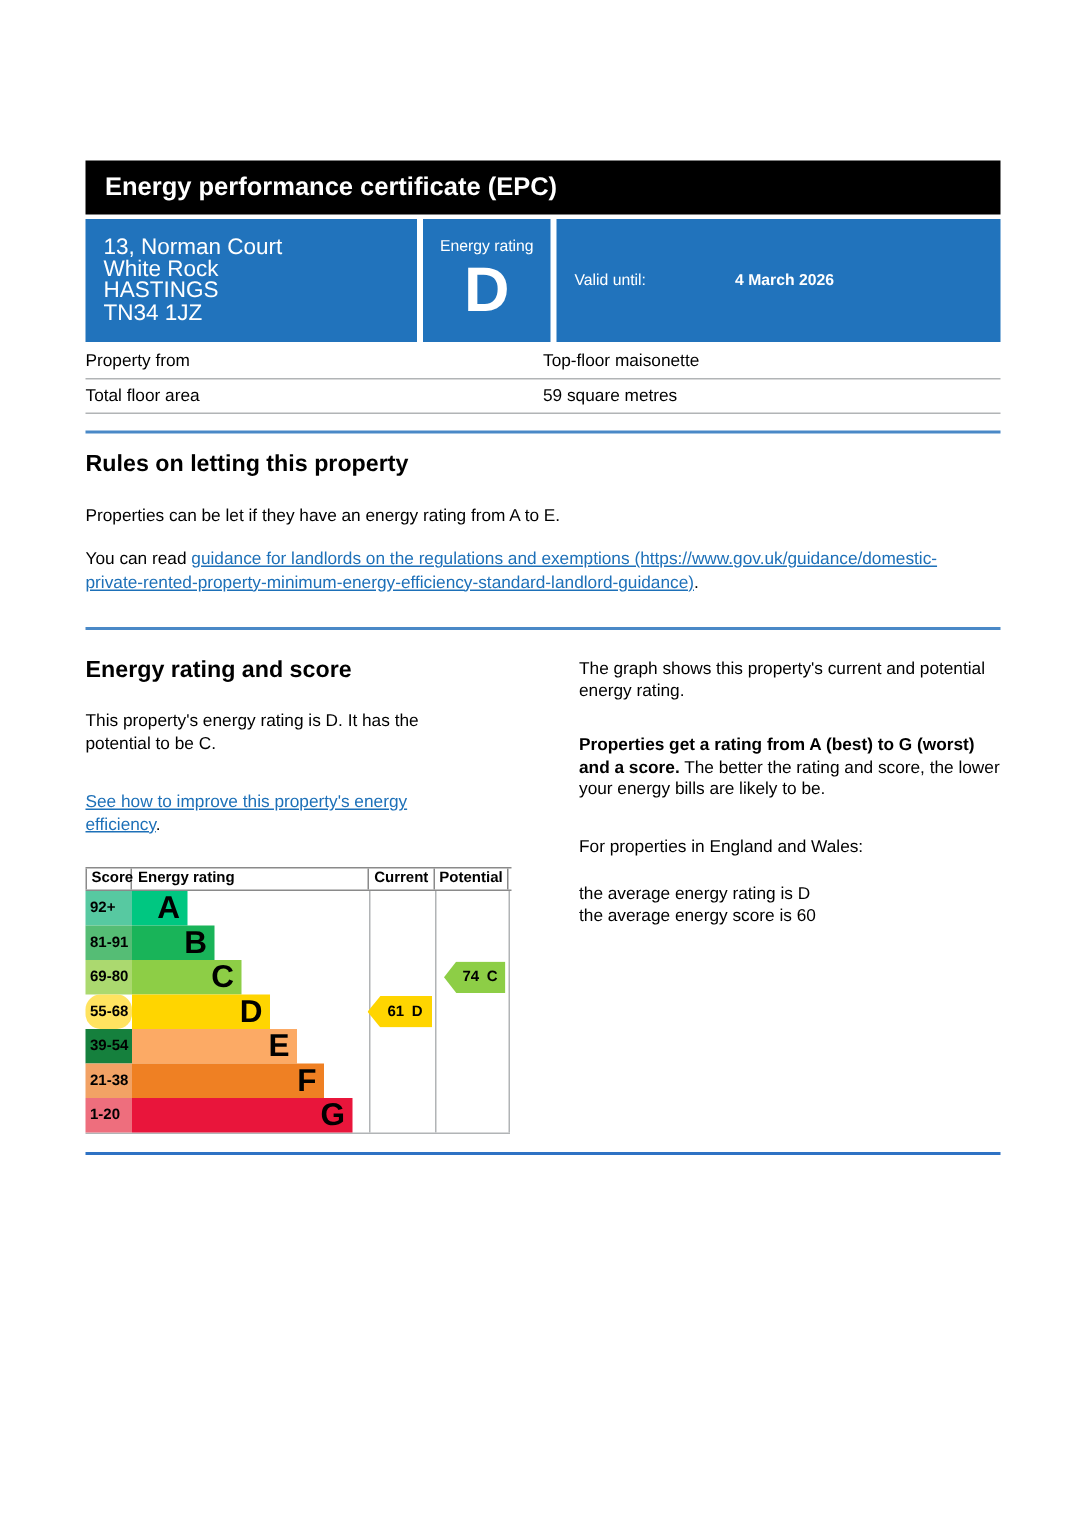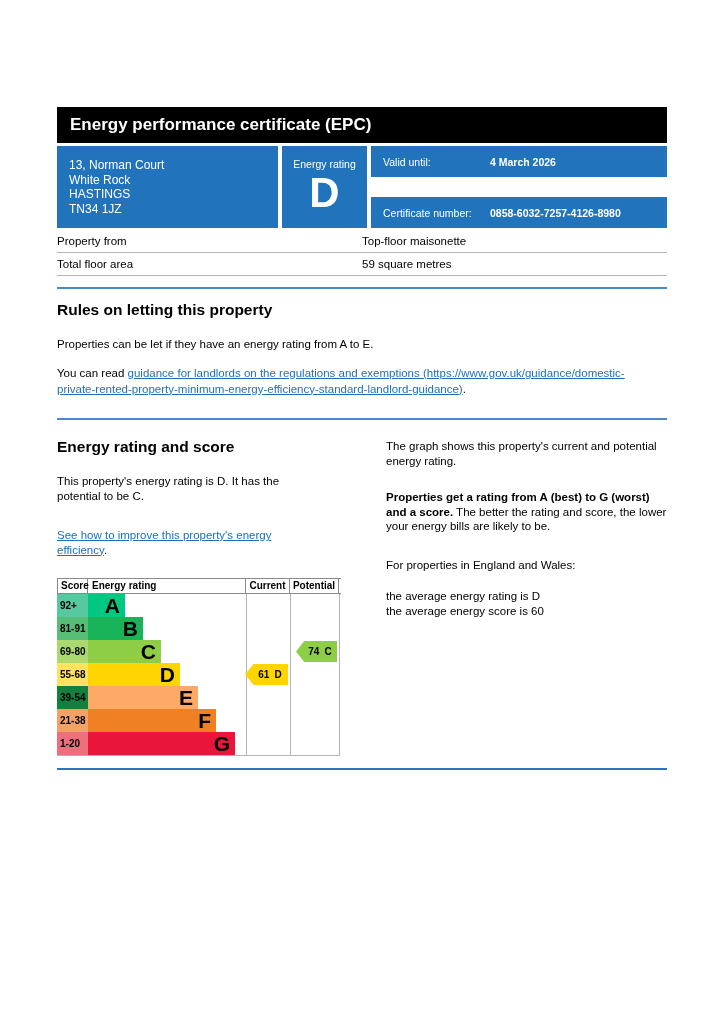--- a/index.html
+++ b/index.html
@@ -16,21 +16,21 @@
   #title-bar {
     left:57px; top:107px; width:610px; height:36px;
     background:#000; color:#fff;
     font-size:17px; font-weight:bold; line-height:35px;
     padding-left:13px;
   }
 
   
   #summary { left:57px; top:146px; width:610px; height:82px; display:flex; gap:4px; }
   .blue { background:var(--govuk-blue); color:#fff; }
-  #summary-address { width:221px; padding:12px; font-size:12px; line-height:14.5px; }
+  #summary-address { width:221px; padding:12px; font-size:15px; line-height:14.5px; }
   #summary-rating { width:85px; text-align:center; padding-top:12px; }
   #summary-rating .lbl { font-size:10.5px; }
   #summary-rating .big { font-size:42px; font-weight:bold; line-height:46px; }
   #summary-right { flex:1; display:flex; flex-direction:column; gap:20px; }
   .sum-cell { flex:1; display:flex; align-items:center; padding-left:12px; font-size:10.5px; }
   .sum-label { width:107px; flex:none; }
   .sum-value { font-weight:bold; }
 
   
   #property-table { left:57px; top:230px; width:610px; font-size:11.5px; }
@@ -104,24 +104,20 @@
   </div>
   <div id="summary-rating" class="blue">
     <div class="lbl">Energy rating</div>
     <div class="big">D</div>
   </div>
   <div id="summary-right">
     <div class="sum-cell blue">
       <span class="sum-label">Valid until:</span>
       <span class="sum-value">4 March 2026</span>
     </div>
-    <div class="sum-cell blue">
-      <span class="sum-label">Certificate number:</span>
-      <span class="sum-value">0858-6032-7257-4126-8980</span>
-    </div>
   </div>
 </div>
 
 <div id="property-table" class="abs">
   <div class="prop-row">
     <span>Property from</span>
     <span class="prop-value">Top-floor maisonette</span>
   </div>
   <div class="prop-row">
     <span>Total floor area</span>
@@ -170,21 +166,21 @@
         </div>
         <div class="epc-row">
           <div class="epc-score" style="background: rgb(85, 189, 117);">81-91</div>
           <div class="epc-bar" style="background: rgb(25, 180, 89); width: 55px;">B</div>
         </div>
         <div class="epc-row">
           <div class="epc-score" style="background: rgb(171, 217, 111);">69-80</div>
           <div class="epc-bar" style="background: rgb(141, 206, 70); width: 73px;">C</div>
         </div>
         <div class="epc-row">
-          <div class="epc-score" style="background: rgb(255, 227, 96);">55-68</div>
+          <div class="epc-score" style="background: rgb(255, 227, 96); border-radius: 10px;">55-68</div>
           <div class="epc-bar" style="background: rgb(255, 213, 0); width: 92px;">D</div>
         </div>
         <div class="epc-row">
           <div class="epc-score" style="background: #15803d;">39-54</div>
           <div class="epc-bar" style="background: rgb(252, 170, 101); width: 110px;">E</div>
         </div>
         <div class="epc-row">
           <div class="epc-score" style="background: rgb(242, 162, 101);">21-38</div>
           <div class="epc-bar" style="background: rgb(239, 128, 35); width: 128px;">F</div>
         </div>

